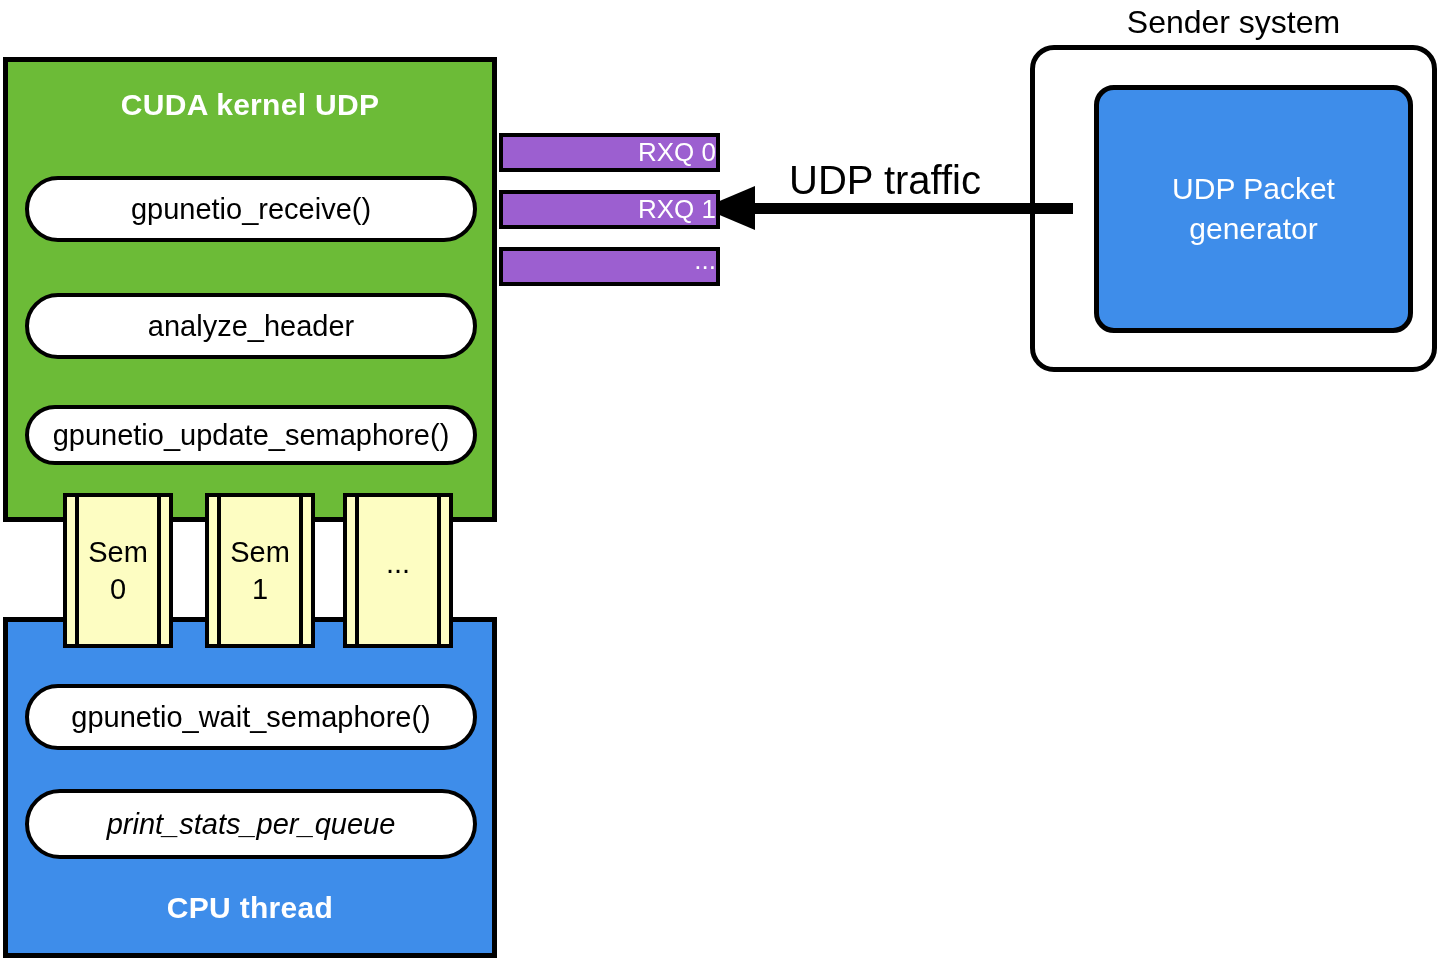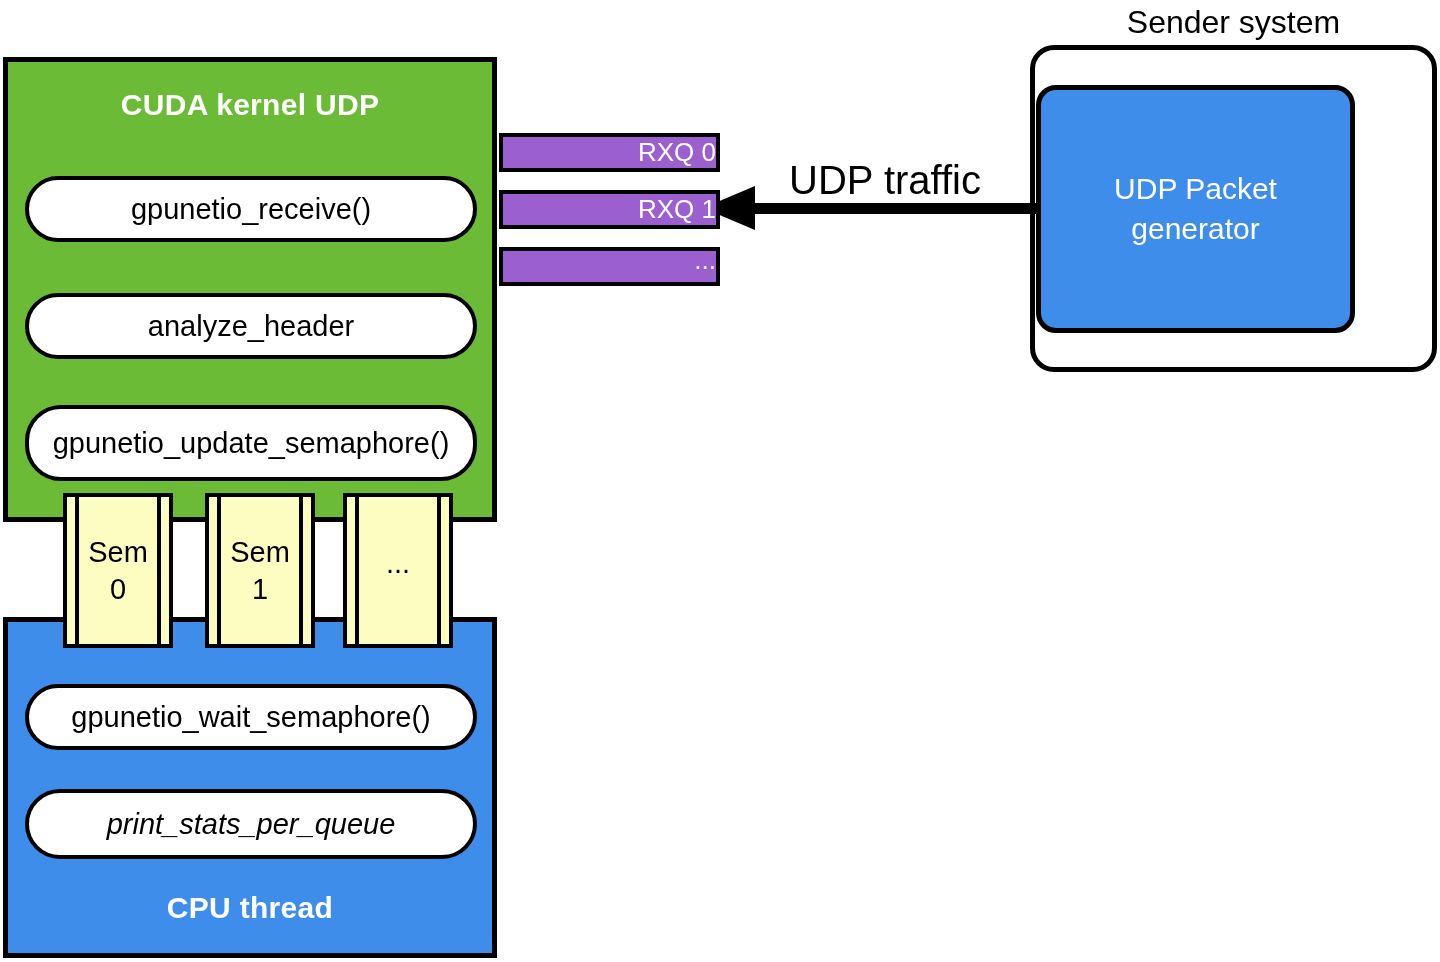--- a/index.html
+++ b/index.html
@@ -56,21 +56,21 @@
     box-sizing: border-box;
     display: flex;
     align-items: center;
     justify-content: center;
     font-size: 29px;
     color: #000;
     white-space: nowrap;
   }
   .pill-receive { top: 176px; }
   .pill-analyze { top: 293px; }
-  .pill-update  { top: 405px; height: 76px; }
+  .pill-update  { top: 405px; height: 60px; }
   .pill-wait    { top: 684px; }
   .pill-print   { top: 789px; height: 70px; font-style: italic; }
 
   
   .rxq {
     position: absolute;
     left: 480px;
     width: 221px; height: 39px;
     background: var(--color-purple, #9C5FD0);
     border: 4px solid #000;
@@ -125,21 +125,21 @@
     position: absolute;
     left: 1030px; top: 45px;
     width: 407px; height: 327px;
     background: #ffffff;
     border: 5px solid #000;
     border-radius: 24px;
     box-sizing: border-box;
   }
   .sender-inner {
     position: absolute;
-    left: 1036px; top: 85px;
+    left: 1094px; top: 85px;
     width: 319px; height: 248px;
     background: var(--color-blue, #3E8DEA);
     border: 5px solid #000;
     border-radius: 20px;
     box-sizing: border-box;
     display: flex;
     flex-direction: column;
     align-items: center;
     justify-content: center;
     color: #ffffff;

